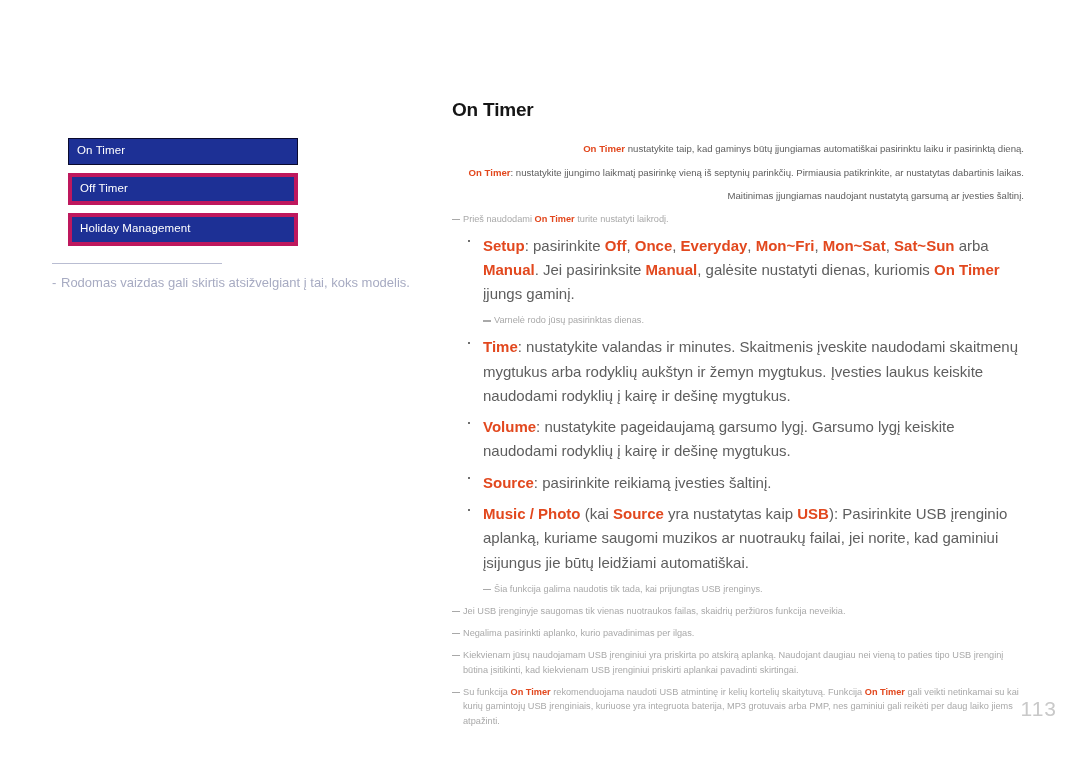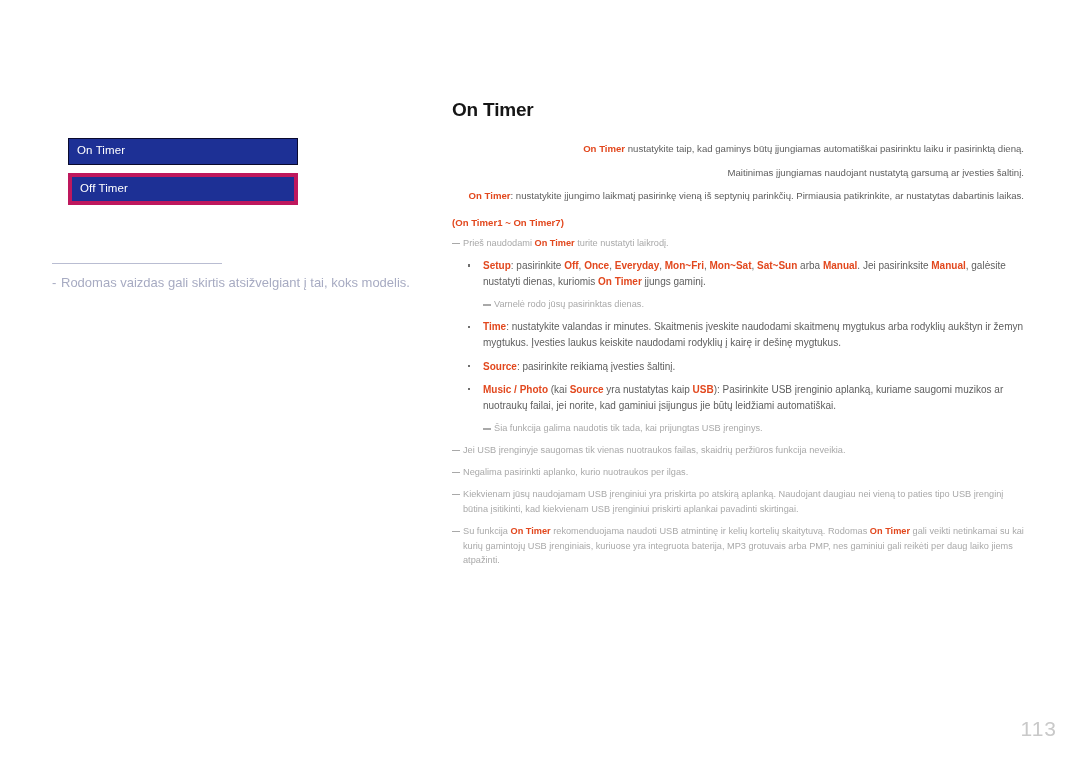--- a/index.html
+++ b/index.html
@@ -114,21 +114,21 @@
     left: 0;
     top: 7px;
     width: 8px;
     height: 1.4px;
     background: #a9a9a9;
   }
   .dash-note .hl { color: #e2481e; font-weight: bold; }
 
   
   .bullet {
-    font-size: 10px;
+    font-size: 15px;
     color: #5e5e5e;
     line-height: 1.62;
     margin-bottom: 7px;
     padding-left: 31px;
     position: relative;
   }
   .bullet::before {
     content: "";
     position: absolute;
     left: 16px;
@@ -138,89 +138,94 @@
     background: #6f6f6f;
   }
 
   .sub-dash {
     margin-left: 31px;
   }
 
   #page-number {
     position: absolute;
     right: 23px;
-    bottom: 24px;
+    bottom: 44px;
     font-size: 21px;
     color: #c9c9c9;
     letter-spacing: 1px;
     line-height: 1;
   }
 </style>
 </head>
 <body>
 
 <div id="left-column">
   <div class="menu-item selected">
     <span>On Timer</span>
   </div>
   <div class="menu-item">
     <span>Off Timer</span>
   </div>
+  <div class="menu-item">
+    <span>Holiday Management</span>
+  </div>
 </div>
 
 <div id="legend-rule"></div>
 
 <div id="legend-note">
   <span class="dash">-</span><span>Rodomas vaizdas gali skirtis atsižvelgiant į tai, koks modelis.</span>
 </div>
 
 <div id="content">
 
   <h1 id="page-title">On Timer</h1>
 
   <div class="para">
     <span class="hl">On Timer</span><span> nustatykite taip, kad gaminys būtų įjungiamas automatiškai pasirinktu laiku ir pasirinktą dieną.</span>
   </div>
 
-  <div class="para">Maitinimas įjungiamas naudojant nustatytą garsumą ar įvesties šaltinį.</div>
-
   <div class="para">
     <span class="hl">On Timer</span><span>: nustatykite įjungimo laikmatį pasirinkę vieną iš septynių parinkčių. Pirmiausia patikrinkite, ar nustatytas dabartinis laikas.</span>
   </div>
 
-  <div class="section-label">(On Timer1 ~ On Timer7)</div>
+  <div class="para">Maitinimas įjungiamas naudojant nustatytą garsumą ar įvesties šaltinį.</div>
+
 
   <div class="dash-note">
     <span>Prieš naudodami </span><span class="hl">On Timer</span><span> turite nustatyti laikrodį.</span>
   </div>
 
   <div class="bullet">
     <span class="hl">Setup</span><span><span>: pasirinkite </span><span class="hl">Off</span><span>, </span><span class="hl">Once</span><span>, </span><span class="hl">Everyday</span><span>, </span><span class="hl">Mon~Fri</span><span>, </span><span class="hl">Mon~Sat</span><span>, </span><span class="hl">Sat~Sun</span><span> arba </span><span class="hl">Manual</span><span>. Jei pasirinksite </span><span class="hl">Manual</span><span>, galėsite nustatyti dienas, kuriomis </span><span class="hl">On Timer</span><span> įjungs gaminį.</span></span>
   </div>
 
   <div class="dash-note sub-dash">Varnelė rodo jūsų pasirinktas dienas.</div>
 
   <div class="bullet">
     <span class="hl">Time</span><span><span>: nustatykite valandas ir minutes. Skaitmenis įveskite naudodami skaitmenų mygtukus arba rodyklių aukštyn ir žemyn mygtukus. Įvesties laukus keiskite naudodami rodyklių į kairę ir dešinę mygtukus.</span></span>
   </div>
 
+  <div class="bullet">
+    <span class="hl">Volume</span><span><span>: nustatykite pageidaujamą garsumo lygį. Garsumo lygį keiskite naudodami rodyklių į kairę ir dešinę mygtukus.</span></span>
+  </div>
 
   <div class="bullet">
     <span class="hl">Source</span><span><span>: pasirinkite reikiamą įvesties šaltinį.</span></span>
   </div>
 
   <div class="bullet">
     <span class="hl">Music / Photo</span><span><span> (kai </span><span class="hl">Source</span><span> yra nustatytas kaip </span><span class="hl">USB</span><span>): Pasirinkite USB įrenginio aplanką, kuriame saugomi muzikos ar nuotraukų failai, jei norite, kad gaminiui įsijungus jie būtų leidžiami automatiškai.</span></span>
   </div>
 
   <div class="dash-note sub-dash">Šia funkcija galima naudotis tik tada, kai prijungtas USB įrenginys.</div>
 
   <div class="dash-note">Jei USB įrenginyje saugomas tik vienas nuotraukos failas, skaidrių peržiūros funkcija neveikia.</div>
-  <div class="dash-note">Negalima pasirinkti aplanko, kurio nuotraukos per ilgas.</div>
+  <div class="dash-note">Negalima pasirinkti aplanko, kurio pavadinimas per ilgas.</div>
   <div class="dash-note">Kiekvienam jūsų naudojamam USB įrenginiui yra priskirta po atskirą aplanką. Naudojant daugiau nei vieną to paties tipo USB įrenginį būtina įsitikinti, kad kiekvienam USB įrenginiui priskirti aplankai pavadinti skirtingai.</div>
 
   <div class="dash-note">
-    <span>Su funkcija </span><span class="hl">On Timer</span><span> rekomenduojama naudoti USB atmintinę ir kelių kortelių skaitytuvą. Rodomas </span><span class="hl">On Timer</span><span> gali veikti netinkamai su kai kurių gamintojų USB įrenginiais, kuriuose yra integruota baterija, MP3 grotuvais arba PMP, nes gaminiui gali reikėti per daug laiko jiems atpažinti.</span>
+    <span>Su funkcija </span><span class="hl">On Timer</span><span> rekomenduojama naudoti USB atmintinę ir kelių kortelių skaitytuvą. Funkcija </span><span class="hl">On Timer</span><span> gali veikti netinkamai su kai kurių gamintojų USB įrenginiais, kuriuose yra integruota baterija, MP3 grotuvais arba PMP, nes gaminiui gali reikėti per daug laiko jiems atpažinti.</span>
   </div>
 
 </div>
 
 <div id="page-number">113</div>
 
 </body></html>

